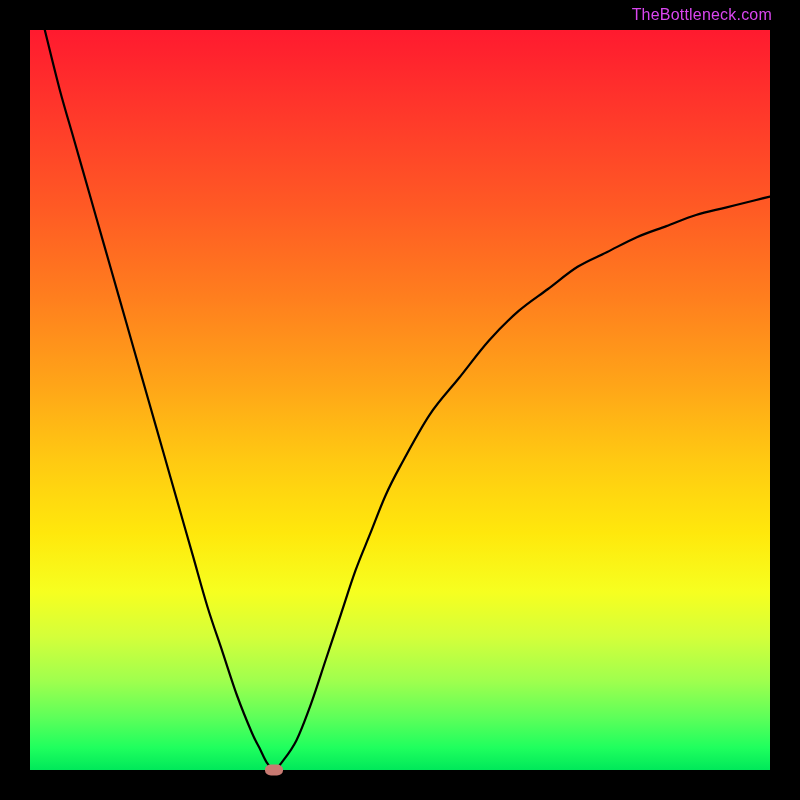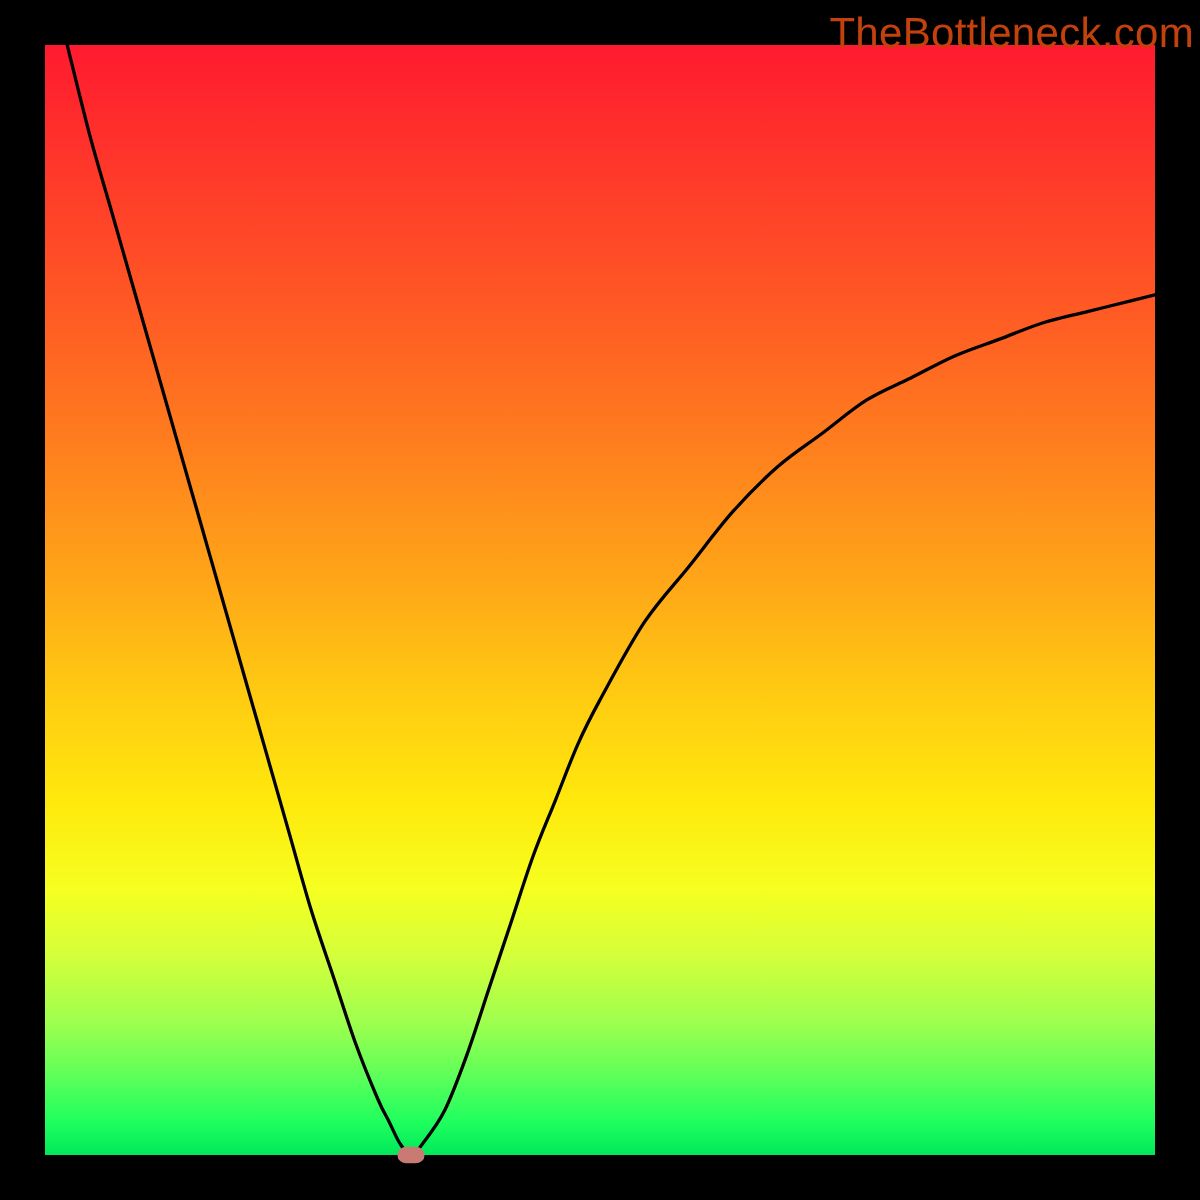--- a/index.html
+++ b/index.html
@@ -39,23 +39,23 @@
       #d4ff3a 82%,
       #9fff4e 88%,
       #5cff5a 93%,
       #1fff5e 97%,
       #00e85a 100%
     );
   }
   .watermark {
     position: absolute;
     top: 6px;
-    right: 4px;
-    color: #c2410c;
-    font-size: 28px;
+    right: 28px;
+    color: #d946ef;
+    font-size: 16px;
     font-weight: 400;
     letter-spacing: 0.2px;
     user-select: none;
   }
   .curve-svg {
     position: absolute;
     left: 30px;
     top: 30px;
     width: 740px;
     height: 740px;

